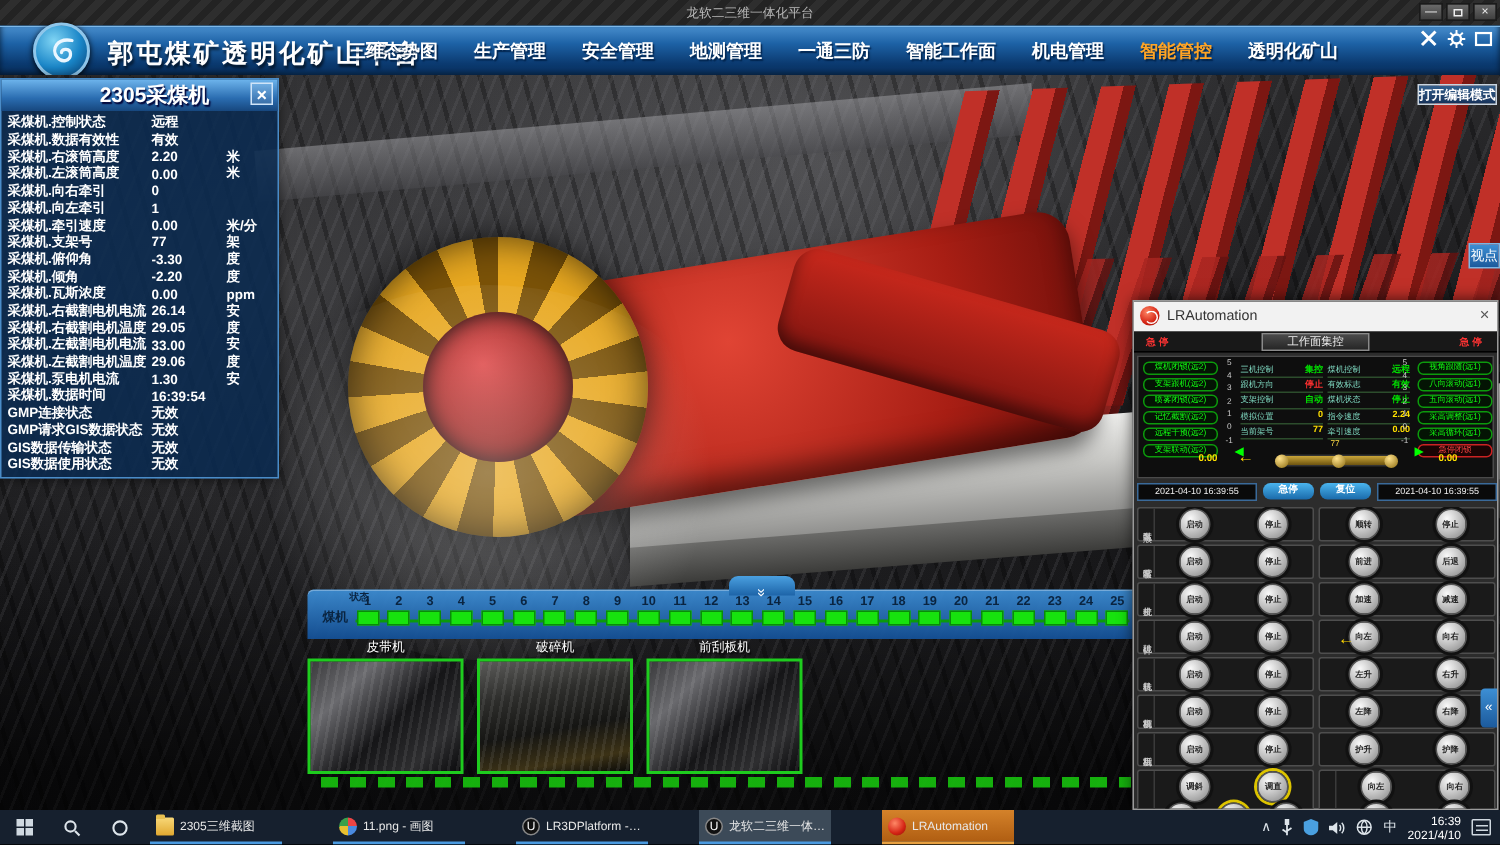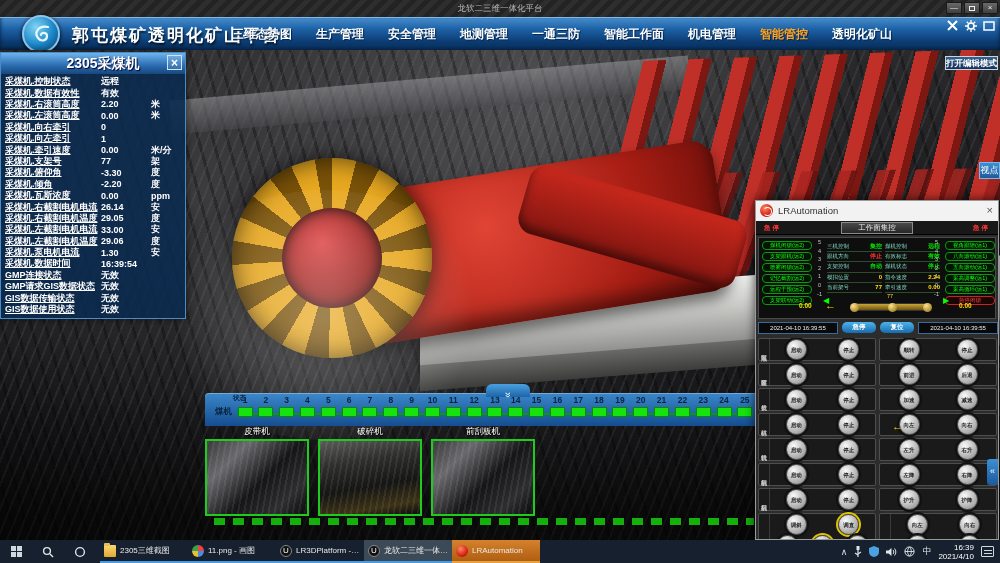--- a/index.html
+++ b/index.html
@@ -88,21 +88,21 @@
   .lpanel { left:0; top:52px; width:186px; background:rgba(10,42,80,.88);
     border:1px solid #4a8cc8; box-shadow:0 0 8px rgba(0,0,0,.6); z-index:25; }
   .lp-head { height:21px; background:linear-gradient(180deg,#6db4ec,#2a6cb0 60%,#17477e);
     display:flex; align-items:center; justify-content:center; position:relative; }
   .lp-title { color:#fff; font-size:14px; font-weight:bold; text-shadow:1px 1px 1px #003;margin-left:20px; }
   .lp-close { position:absolute; right:3px; top:2px; width:15px; height:15px; color:#fff;
     font-size:12px; font-weight:bold; text-align:center; line-height:14px;
     border:1px solid #cfe4f8; background:rgba(255,255,255,.12); }
   .lp-rows { padding:2px 0 3px 4px; }
   .lp-row { display:flex; height:11.4px; align-items:center; }
-  .lp-l { width:96px; color:#fff; font-size:9px; font-weight:bold; white-space:nowrap; overflow:hidden;text-decoration:underline; }
+  .lp-l { width:96px; color:#fff; font-size:9px; font-weight:bold; white-space:nowrap; overflow:hidden; }
   .lp-v { width:50px; color:#fff; font-size:9px; font-weight:bold; }
   .lp-u { width:32px; color:#fff; font-size:9px; font-weight:bold; }
 
   
   .sbar { left:205px; top:393px; width:556px; height:33px; z-index:21;
     background:linear-gradient(180deg,rgba(60,140,210,.95),rgba(20,80,150,.95));
     border-radius:4px 4px 0 0; box-shadow:inset 0 1px 0 rgba(255,255,255,.3); }
   .sb-mini { position:absolute; left:28px; top:1px; font-size:6.5px; color:#0a2440; font-weight:bold; }
   .sb-lab { position:absolute; left:10px; top:13px; font-size:8.5px; color:#0a2440; font-weight:bold; }
   .sb-track { position:absolute; left:32px; top:2px; width:516px; height:30px; display:flex;
@@ -191,21 +191,21 @@
     background:linear-gradient(#3d8fd4,#1c5a9c); color:#fff; font-size:9px; text-align:center;
     line-height:24px; border-radius:3px 0 0 3px; }
 
   
   .taskbar { left:0; top:540px; width:1000px; height:23px; background:#16202e; z-index:40;
     display:flex; align-items:stretch; }
   .tb-sys { display:flex; align-items:center; }
   .tb-ibox { width:32px; height:23px; display:flex; align-items:center; justify-content:center; }
   .winlogo { display:grid; grid-template-columns:5px 5px; grid-template-rows:5px 5px; gap:1px; }
   .winlogo i { background:#cfd8e0; }
-  .tb-apps { display:flex; margin-left:4px; }
+  .tb-apps { display:flex; margin-left:4px;gap:34px; }
   .tb-app { width:88px; display:flex; align-items:center; gap:4px; padding:0 4px;
     border-bottom:2px solid #4a9ae0; }
   .tb-app.active { background:#3c4a58; }
   .tb-app.orange { background:linear-gradient(#d4822a,#b05e12); border-bottom-color:#e8a040; }
   .tb-label { color:#e8e8e8; font-size:8px; white-space:nowrap; overflow:hidden;
     text-overflow:ellipsis; }
   .tb-ico { width:12px; height:12px; flex:none; position:relative; }
   .ico-folder { background:linear-gradient(#f8d878,#e0a830); border-radius:1px; }
   .ico-folder::before { content:""; position:absolute; left:0; top:-2px; width:6px; height:3px;
     background:#e8c050; border-radius:1px 1px 0 0; }

